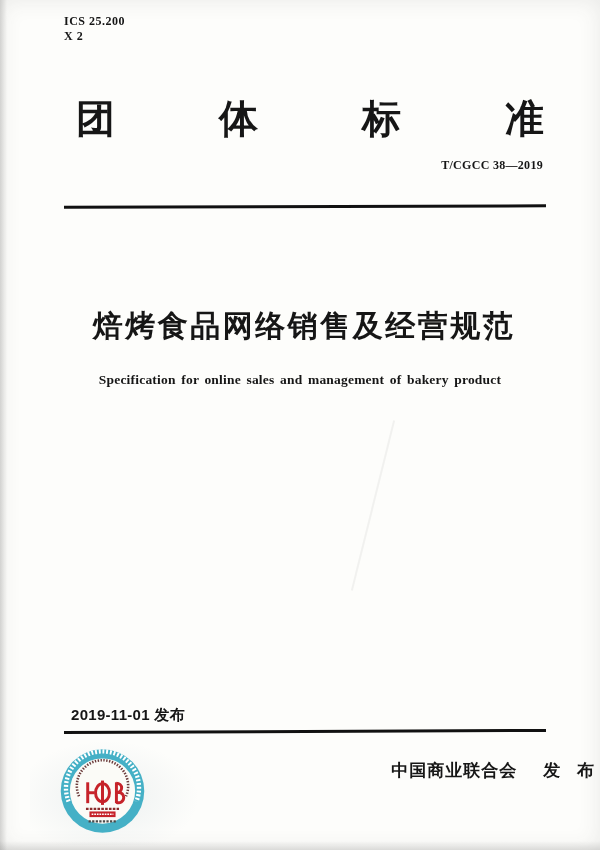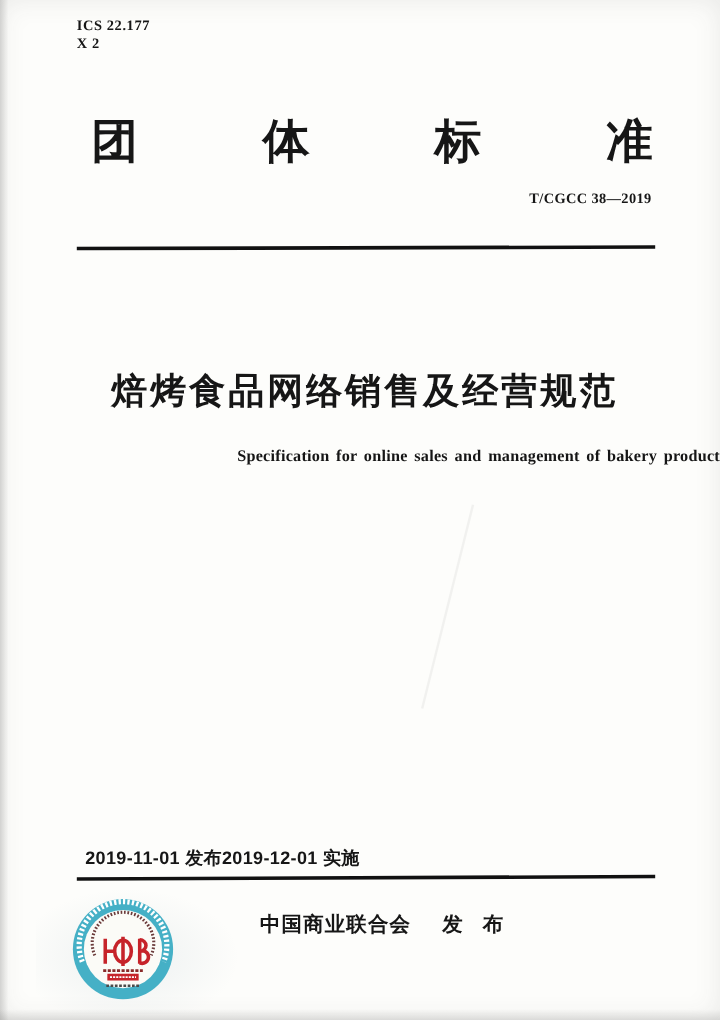--- a/index.html
+++ b/index.html
@@ -79,40 +79,40 @@
     margin: 0;
     text-align: center;
     font-size: 30px;
     font-weight: 700;
     letter-spacing: 2.5px;
     text-indent: 8px;
   }
 
   .title-en {
     position: absolute; left: 0; top: 372px; width: 100%;
-    text-align: right;
+    text-align: center;
     font-family: "Liberation Serif", "DejaVu Serif", serif;
     font-weight: bold;
     font-size: 13.5px;
     letter-spacing: 0.2px;
     word-spacing: 2px;
   }
 
   .dates-row {
     position: absolute; left: 71px; top: 706px; width: 475px;
     display: flex;
     justify-content: flex-start;
     font-size: 15px;
     font-weight: 700;
     letter-spacing: 0.3px;
   }
 
   .publisher-row {
     position: absolute; left: 0; top: 759px; width: 600px;
-    text-align: center;
+    text-align: right;
     font-size: 17px;
     font-weight: 700;
     text-indent: 42px;
     letter-spacing: 1px;
   }
   .publish-action { margin-left: 26px; letter-spacing: 6px; }
 
   .seal {
     position: absolute; left: 59px; top: 747px; width: 87px; height: 88px;
   }
@@ -121,42 +121,41 @@
 <body>
 
 <div class="page">
 
   <div class="edge-left"></div>
   <div class="edge-bottom"></div>
   <div class="scan-streak"></div>
   <div class="seal-smudge"></div>
 
   <div class="ics-block">
-    <div>ICS 22.177</div>
+    <div>ICS 25.200</div>
     <div>X 2</div>
   </div>
 
   <div class="std-type-row">
     <span>团</span>
     <span>体</span>
     <span>标</span>
     <span>准</span>
   </div>
 
   <div class="std-number">T/CGCC 38—2019</div>
 
   <div class="rule rule-top"></div>
 
   <h1 class="title-cn">焙烤食品网络销售及经营规范</h1>
 
   <div class="title-en">Specification for online sales and management of bakery product</div>
 
   <div class="dates-row">
     <span>2019-11-01 发布</span>
-    <span>2019-12-01 实施</span>
   </div>
 
   <div class="rule rule-bottom"></div>
 
   <div class="publisher-row">
     <span>中国商业联合会</span><span class="publish-action">发 布</span>
   </div>
 
   <svg class="seal" viewBox="0 0 100 100" aria-hidden="true">
 

